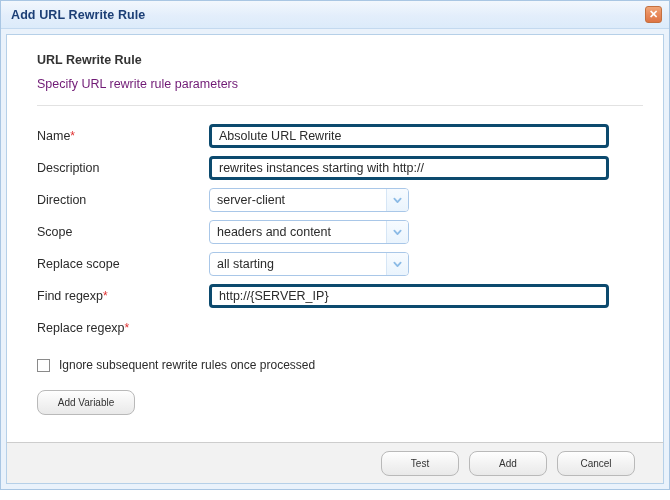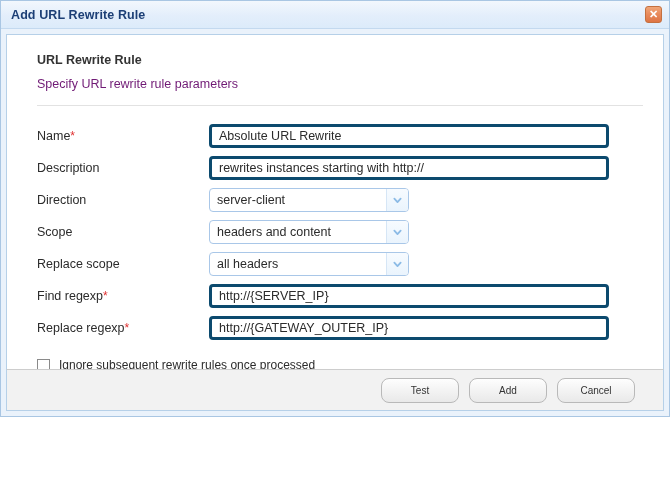--- a/index.html
+++ b/index.html
@@ -14,21 +14,21 @@
     font-size: 12px;
     color: #222;
     background: #ffffff;
   }
 
   
   .dialog {
     position: absolute;
     left: 0; top: 0;
     width: 670px;
-    height: 417px;
+    height: 490px;
     box-sizing: border-box;
     background: #eaf2fb;
     border: 1px solid #a9c6e3;
     display: flex;
     flex-direction: column;
   }
 
   
   .titlebar {
     position: relative;
@@ -292,21 +292,21 @@
           </span>
         </div>
       </div>
 
       
       <div class="form-row">
         <div class="form-label">
           <span>Replace scope</span>
         </div>
         <div class="select">
-          <span class="sel-value">all headers</span>
+          <span class="sel-value">all starting</span>
           <span class="sel-arrow">
             <svg class="chev" viewBox="0 0 10 10">
               <polyline points="1.5,3 5,6.8 8.5,3" fill="none" stroke="#8cbbe6" stroke-width="2" stroke-linecap="round" stroke-linejoin="round"></polyline>
             </svg>
           </span>
         </div>
       </div>
 
       
       <div class="form-row">
@@ -314,21 +314,20 @@
           <span>Find regexp</span><span class="req">*</span>
         </div>
         <input class="text-input" type="text" value="http://{SERVER_IP}" style="">
       </div>
 
       
       <div class="form-row">
         <div class="form-label">
           <span>Replace regexp</span><span class="req">*</span>
         </div>
-        <input class="text-input" type="text" value="http://{GATEWAY_OUTER_IP}" style="">
       </div>
 
       
       <div class="check-row">
         <div class="checkbox"></div>
         <span class="check-label">Ignore subsequent rewrite rules once processed</span>
       </div>
 
       
       <button class="btn add-var-btn">Add Variable</button>

